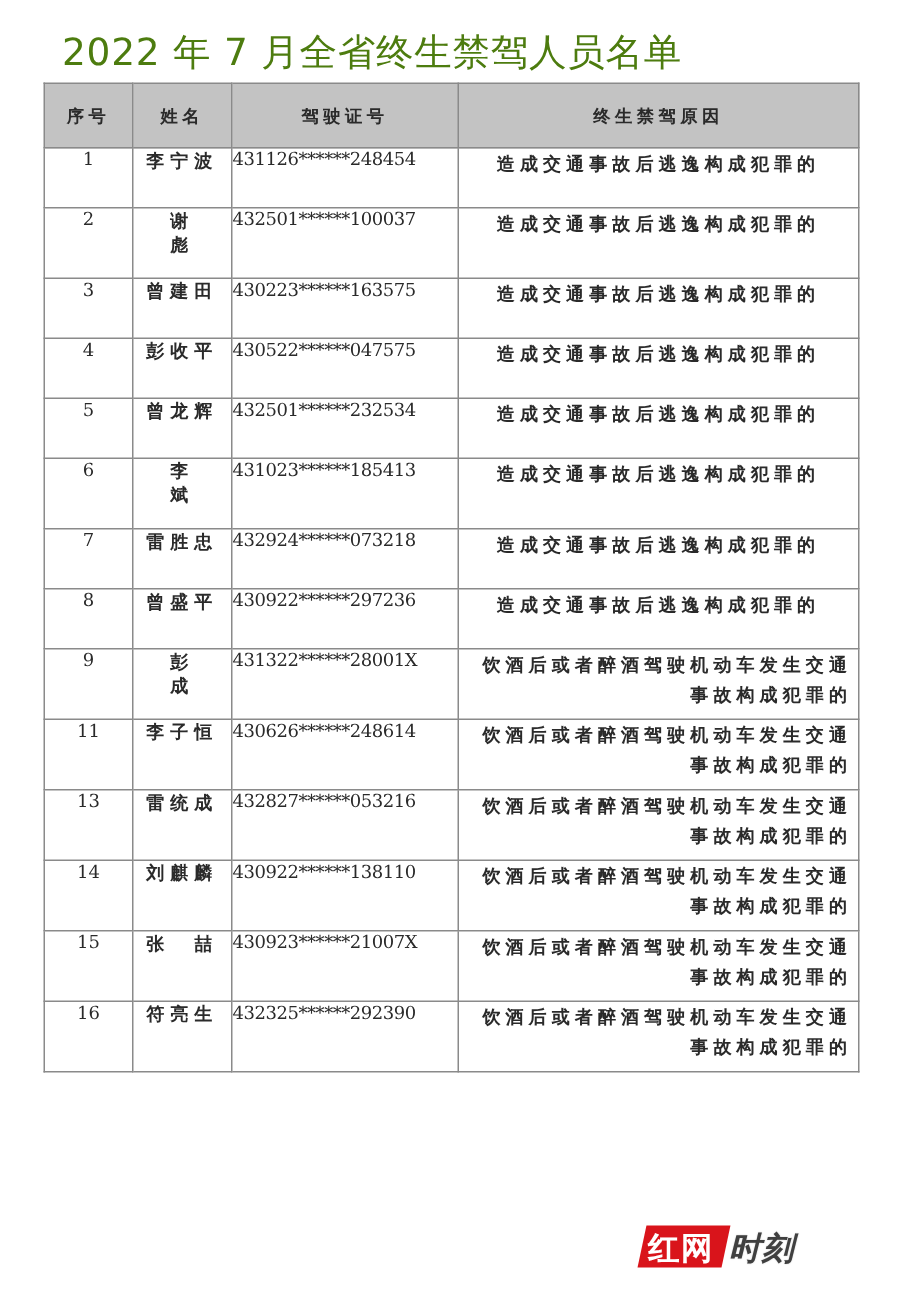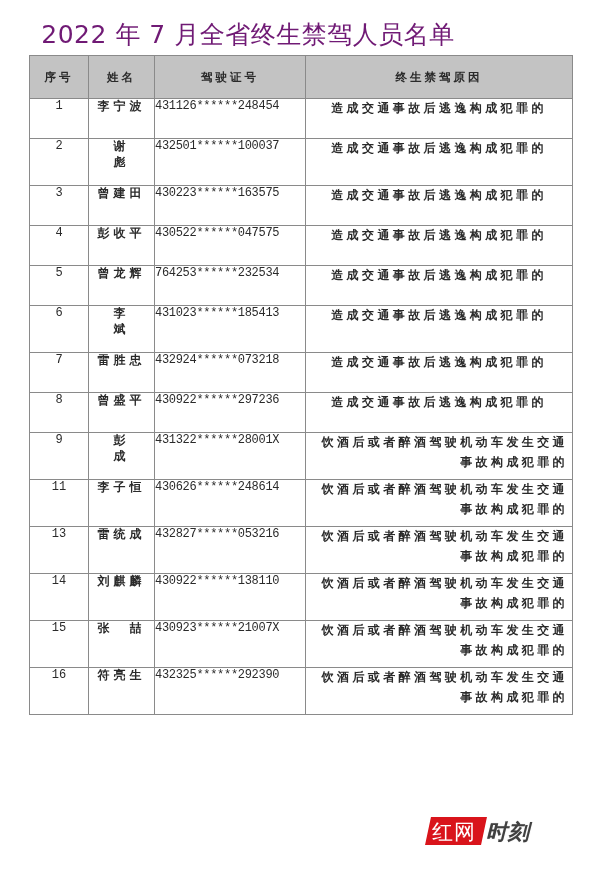--- a/index.html
+++ b/index.html
@@ -1,33 +1,33 @@
 <!DOCTYPE html>
 <html><head>
 <meta charset="utf-8">
 <style>
   html, body { margin:0; padding:0; background:#ffffff; }
   body { width:600px; height:877px; position:relative; overflow:hidden; font-family:"DejaVu Serif", serif; color:#2a2a2a; }
-  .title { position:absolute; top:18px; left:0; width:496px; text-align:center; font-family:"DejaVu Sans", sans-serif; font-size:25px; letter-spacing:0.5px; color:#701a75; font-weight:400; }
-  table.list { position:absolute; left:29px; top:55px; width:543px; border-collapse:collapse; table-layout:fixed;font-family:Liberation Mono, monospace; }
+  .title { position:absolute; top:18px; left:0; width:496px; text-align:center; font-family:"DejaVu Sans", sans-serif; font-size:25px; letter-spacing:0.5px; color:#4d7c0f; font-weight:400; }
+  table.list { position:absolute; left:29px; top:55px; width:543px; border-collapse:collapse; table-layout:fixed; }
   table.list th, table.list td { border:1.5px solid #8a8a8a; padding:0; font-size:12px; }
   table.list th { background:#c3c3c3; height:42px; font-weight:bold; font-size:11.5px; letter-spacing:3px; text-align:center; vertical-align:middle; color:#2a2a2a; }
   col.c1 { width:59px; } col.c2 { width:66px; } col.c3 { width:151px; } col.c4 { width:267px; }
   td.seq { text-align:center; vertical-align:top; padding-top:8px; font-size:12px; }
   td.name { text-align:center; vertical-align:top; padding-top:7px; letter-spacing:4px; font-weight:bold; font-size:12px; line-height:16px; }
   td.license { vertical-align:top; padding-top:8px; padding-left:7px; font-size:11.5px; letter-spacing:-0.3px; }
   td.reason { vertical-align:top; padding-top:7px; font-size:11.5px; font-weight:bold; letter-spacing:3.4px; line-height:20px;margin-left:38px; }
   td.reason.center { text-align:center; }
   td.reason.left { text-align:right; padding-left:6px; padding-right:4px; }
   tr.h40 td { height:39px; }
   tr.h47 td { height:46px; }
   .name-stack span { display:block; }
   .watermark { position:absolute; left:428px; top:817px; width:130px; height:50px; }
   .wm-red { position:absolute; left:0; top:0; width:56px; height:28px; background:#d9141b; transform:skewX(-12deg); }
-  .wm-red-text { position:absolute; left:4px; top:1px; color:#fff; font-family:"DejaVu Sans", sans-serif; font-weight:normal; font-size:21px; letter-spacing:1px; transform:skewX(0deg);text-align:center; }
+  .wm-red-text { position:absolute; left:4px; top:1px; color:#fff; font-family:"DejaVu Sans", sans-serif; font-weight:bold; font-size:21px; letter-spacing:1px; transform:skewX(0deg);text-align:center; }
   .wm-grey-text { position:absolute; left:58px; top:1px; color:#404040; font-family:"DejaVu Sans", sans-serif; font-weight:bold; font-style:italic; font-size:21px; letter-spacing:1px; text-shadow:0 0 1px #bbb; }
 </style>
 </head>
 <body>
 
 <div class="title">2022 年 7 月全省终生禁驾人员名单</div>
 
 <table class="list">
   <colgroup>
       <col class="c1">
@@ -75,21 +75,21 @@
           <span>彭收平</span>
         </td>
         <td class="license">430522******047575</td>
         <td class="reason center">造成交通事故后逃逸构成犯罪的</td>
       </tr>
       <tr class="h40">
         <td class="seq">5</td>
         <td class="name name-stack">
           <span>曾龙辉</span>
         </td>
-        <td class="license">764253******232534</td>
+        <td class="license">432501******232534</td>
         <td class="reason center">造成交通事故后逃逸构成犯罪的</td>
       </tr>
       <tr class="h47">
         <td class="seq">6</td>
         <td class="name name-stack">
           <span>李</span>
           <span>斌</span>
         </td>
         <td class="license">431023******185413</td>
         <td class="reason center">造成交通事故后逃逸构成犯罪的</td>

